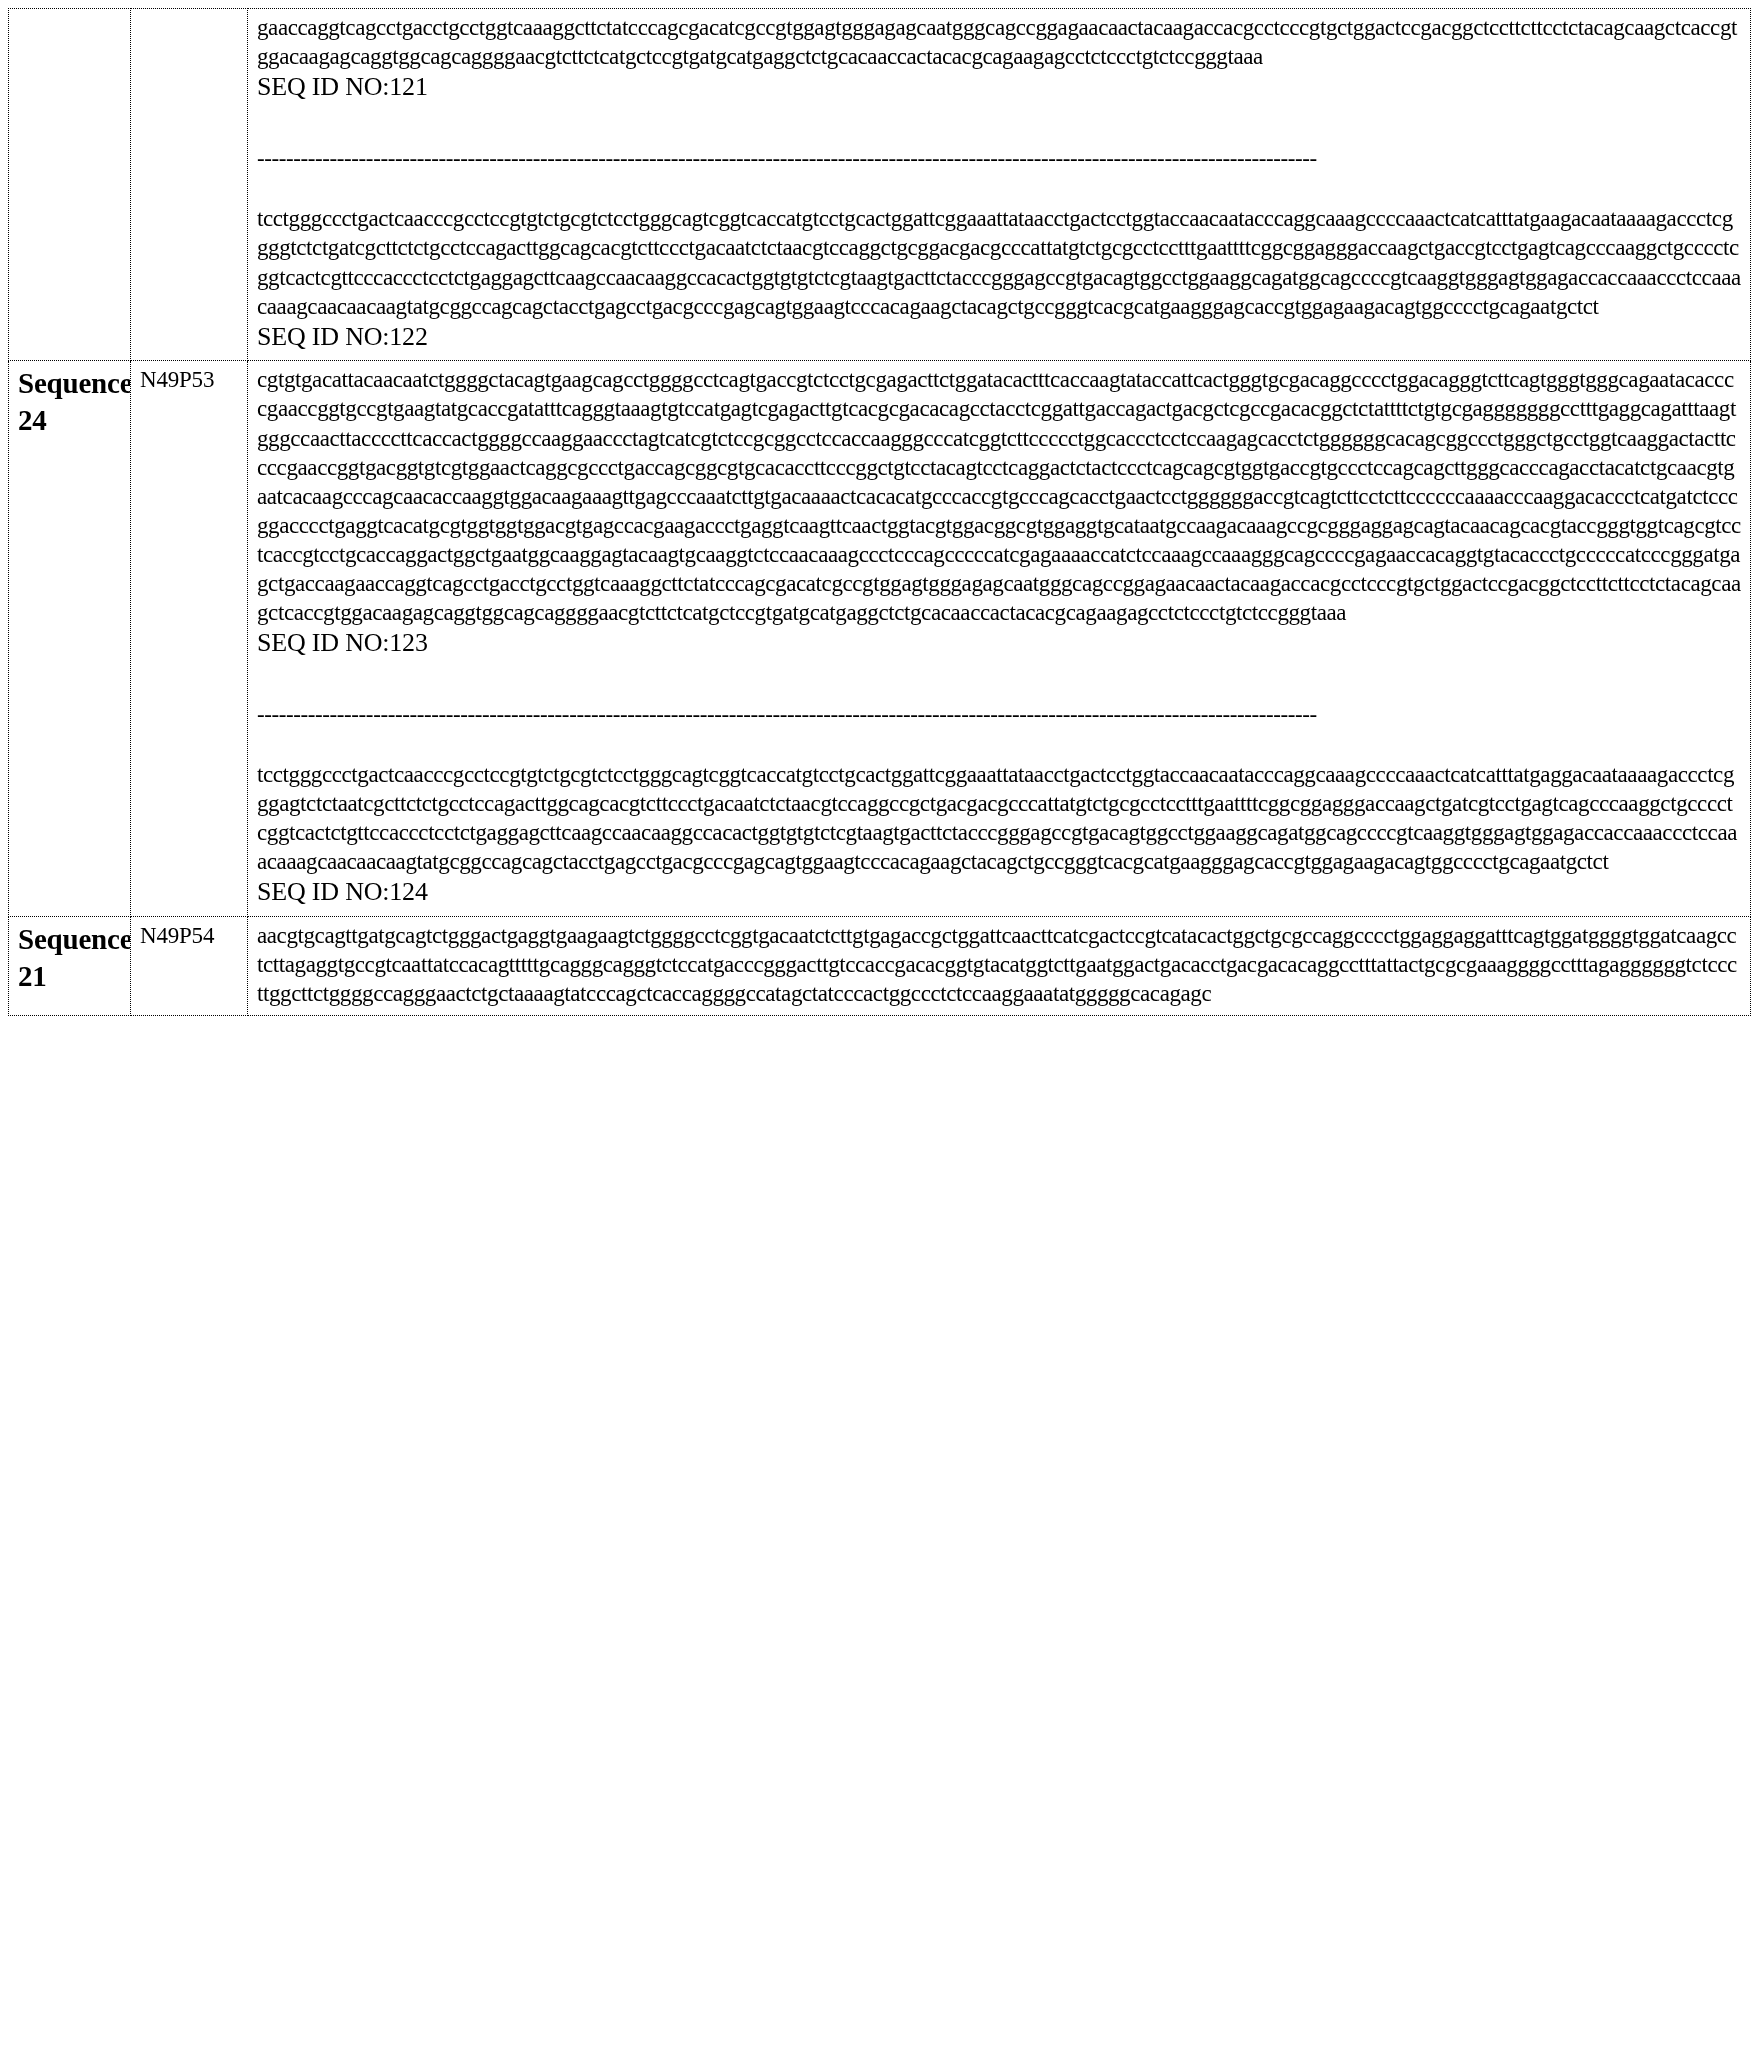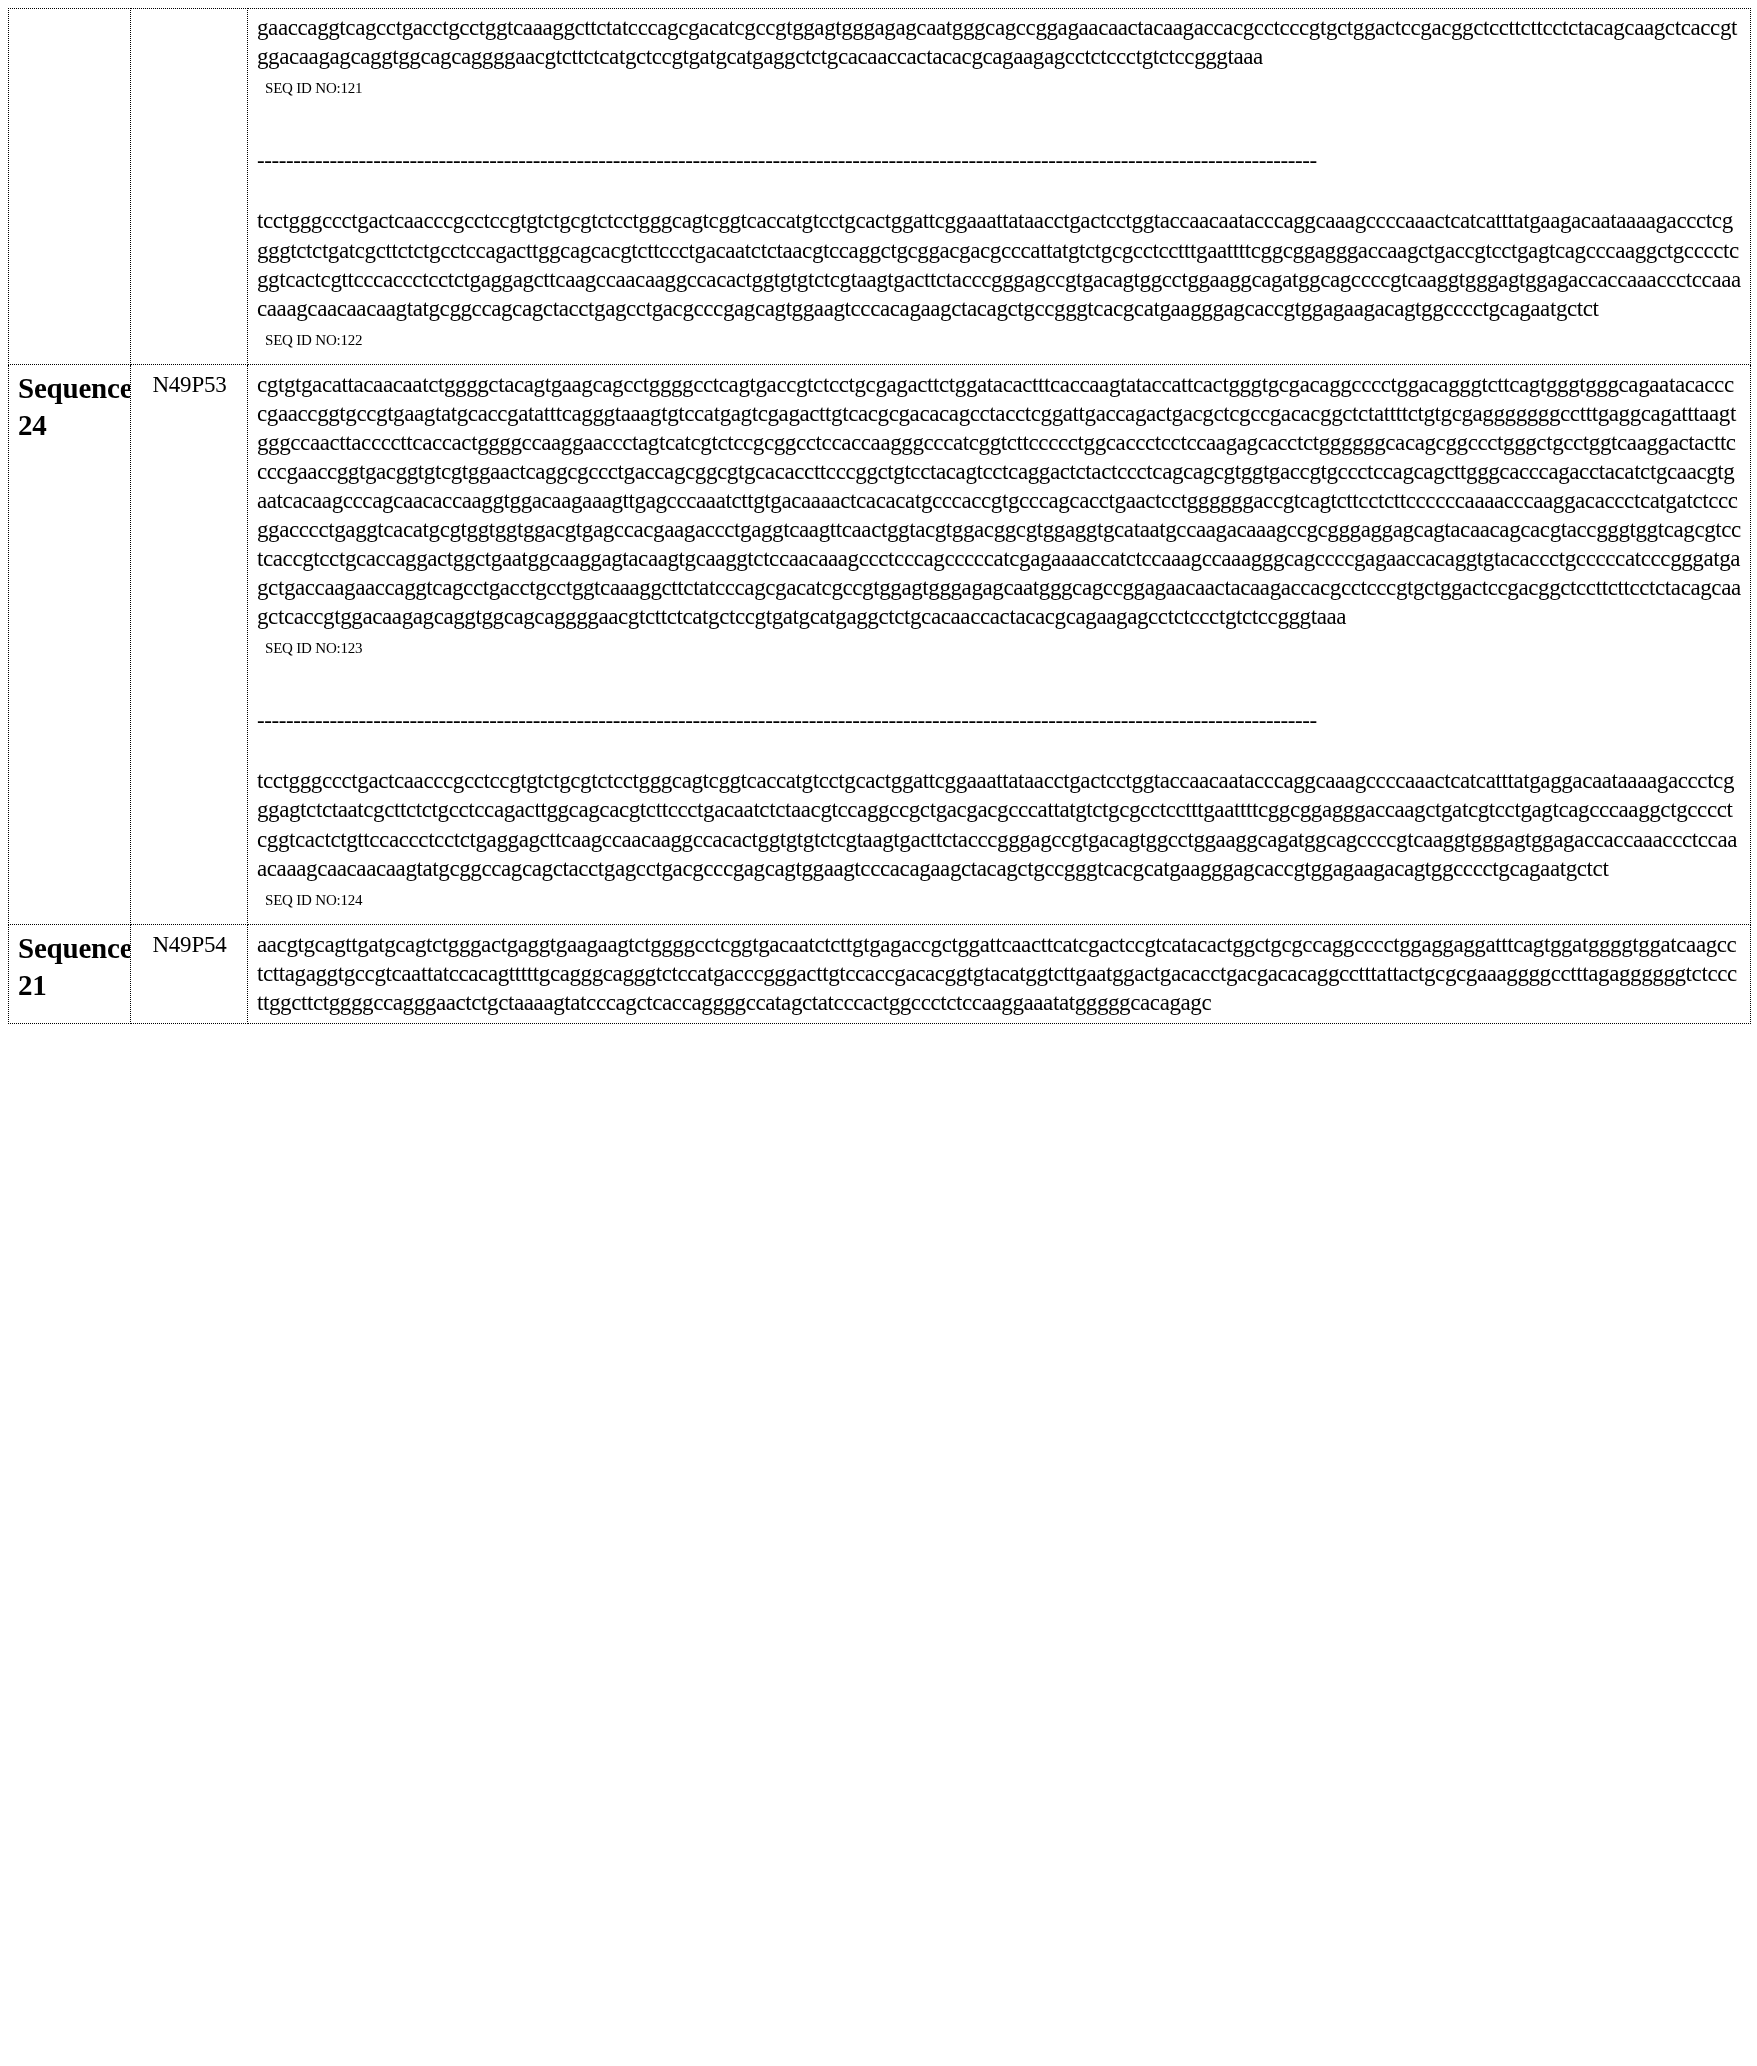--- a/index.html
+++ b/index.html
@@ -44,43 +44,42 @@
   .seq-label {
     font-weight: bold;
     font-size: 29px;
     line-height: 1.28;
     letter-spacing: -0.2px;
   }
   .clone-name {
     font-size: 23px;
     line-height: 1.28;
     letter-spacing: -0.2px;
-    text-align: center;
   }
   .seq-cell {
     font-size: 23px;
     line-height: 1.265;
   }
   .seq-block {
     margin: 0;
   }
   .dna {
     font-family: "Liberation Serif", "DejaVu Serif", serif;
     font-size: 23px;
     line-height: 1.265;
     letter-spacing: -0.4px;
     word-break: break-all;
     white-space: normal;
     margin: 0;
   }
   .seqid {
-    font-size: 15px;
+    font-size: 26px;
     line-height: 1.265;
     letter-spacing: -0.2px;
-    margin: 8px;
+    margin: 0;
   }
   .spacer-gap {
     height: 43px;
   }
   .divider-rule {
     font-size: 23px;
     line-height: 1.0;
     letter-spacing: -0.4px;
     white-space: nowrap;
     overflow: hidden;

